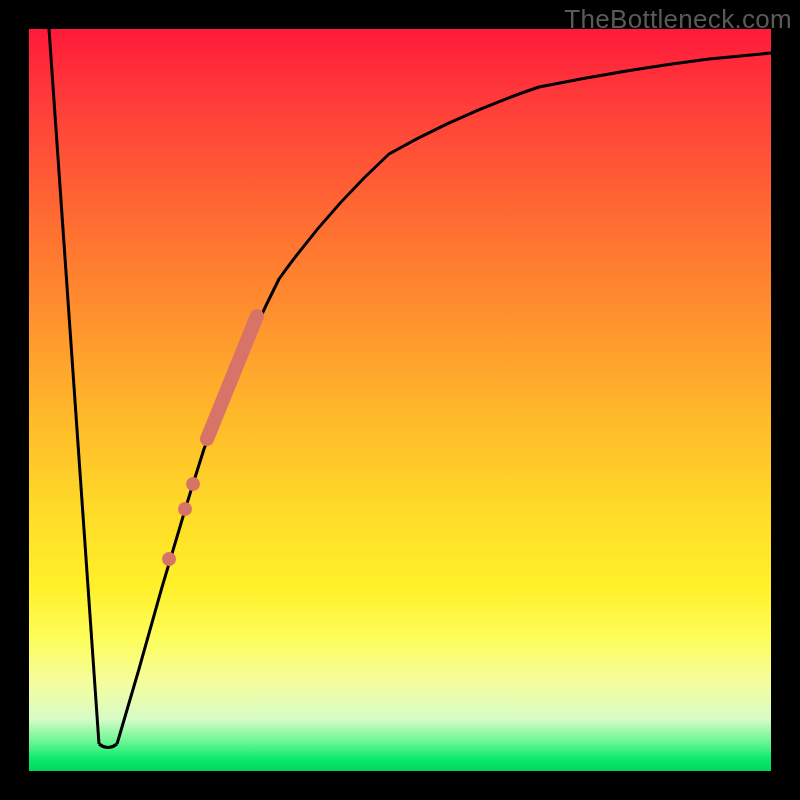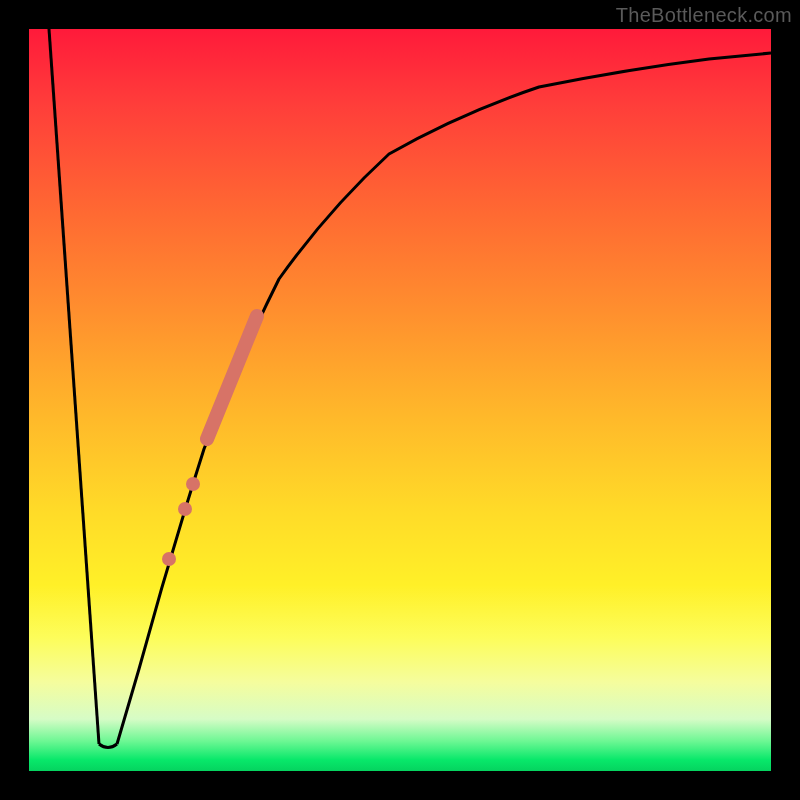--- a/index.html
+++ b/index.html
@@ -41,21 +41,21 @@
       #6cf793 96%,
       #08e86a 98.5%,
       #05d35f 100%
     );
   }
   .watermark {
     position: absolute;
     top: 4px;
     right: 8px;
     color: #5a5a5a;
-    font-size: 20px;
+    font-size: 26px;
     letter-spacing: 0.3px;
     user-select: none;
   }
   svg.curves {
     position: absolute;
     inset: 0;
   }
 </style>
 </head>
 <body>

